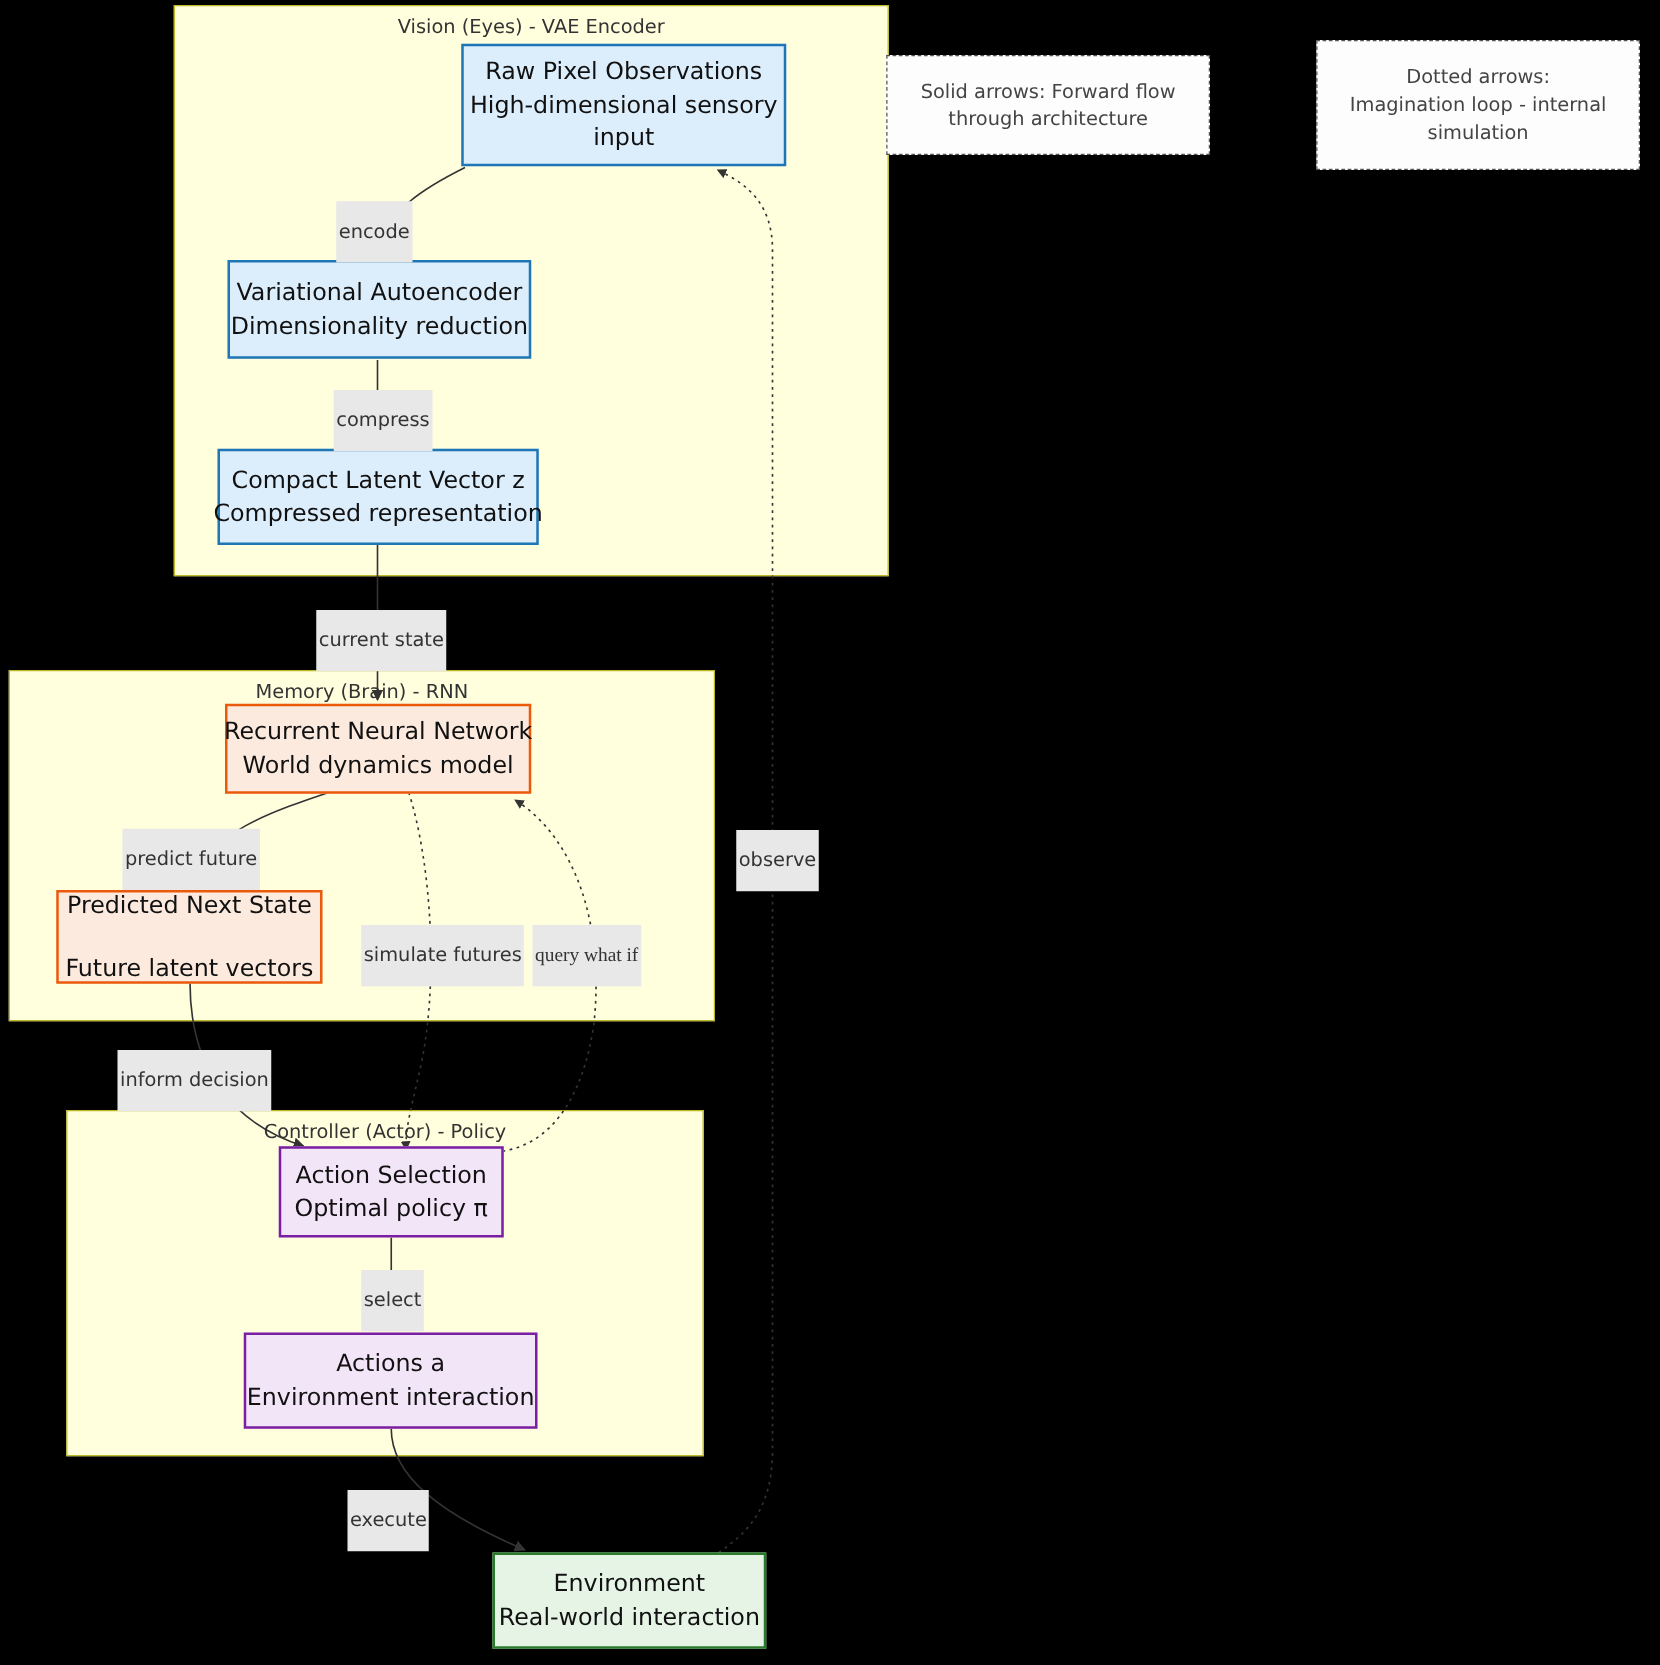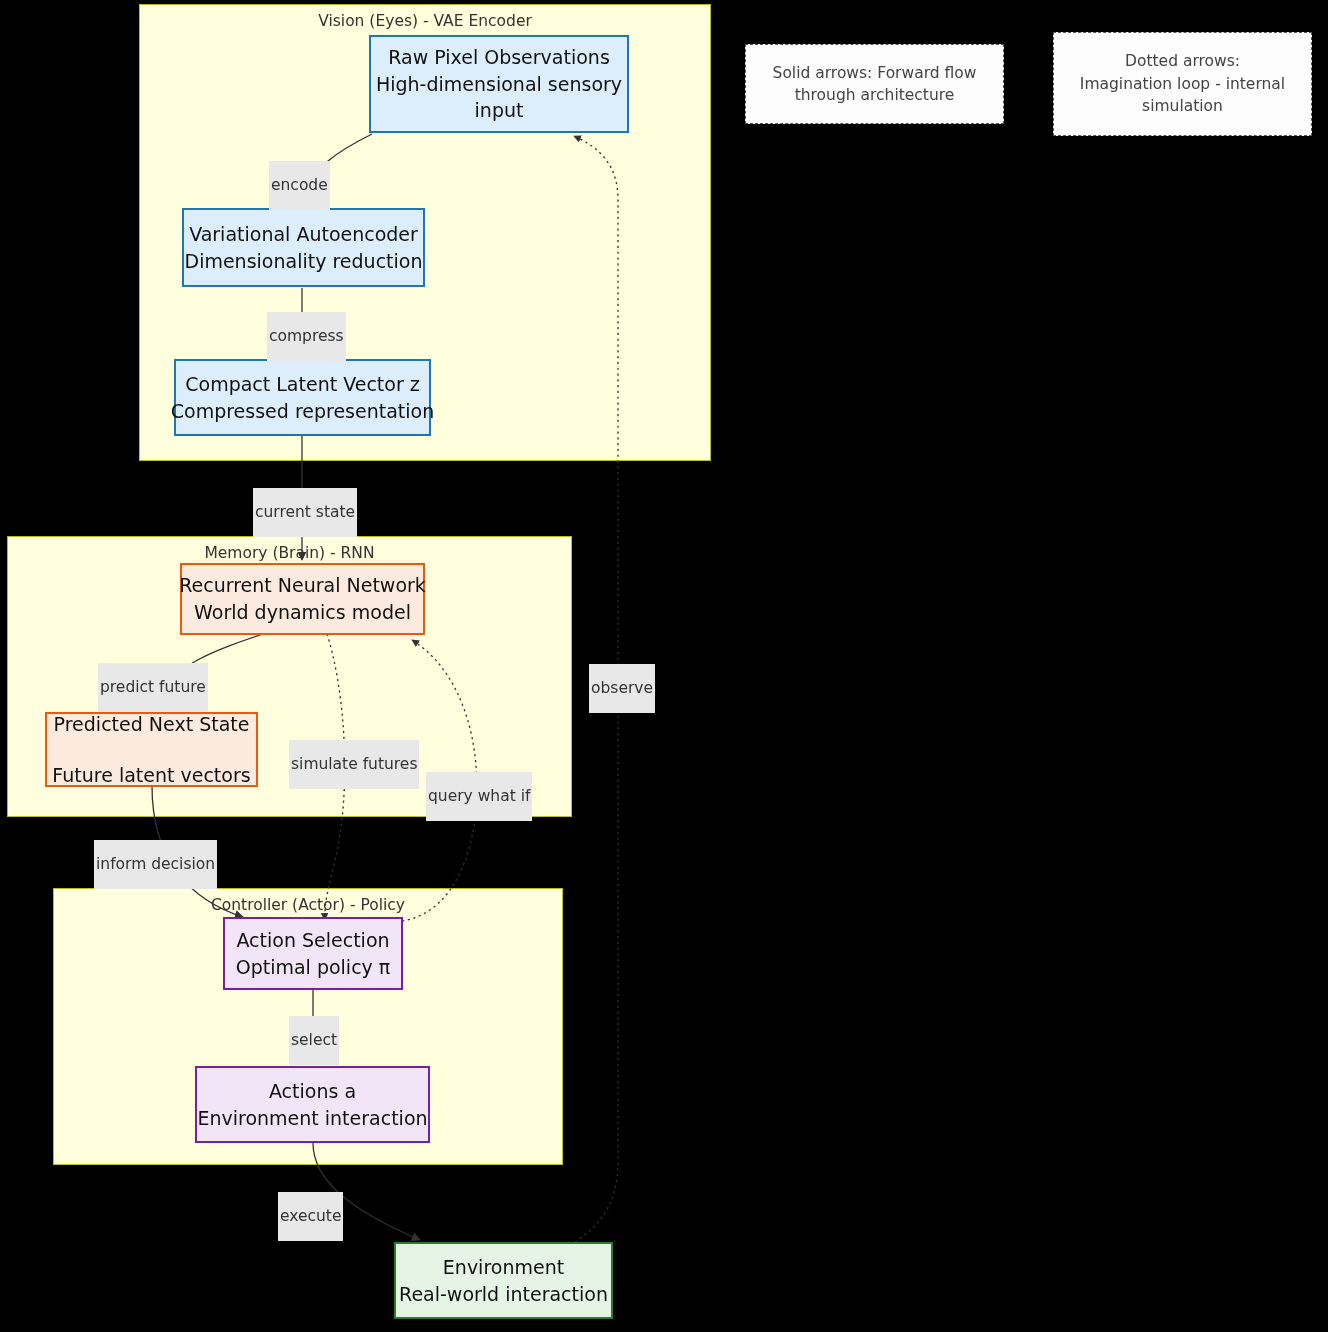--- a/index.html
+++ b/index.html
@@ -120,23 +120,23 @@
 
   <div class="elabel" style="left:269px;top:161px;">encode</div>
   <div class="elabel" style="left:267px;top:312px;">compress</div>
   <div class="elabel" style="left:253px;top:488px;">current state</div>
   <div class="elabel" style="left:98px;top:663px;">predict future</div>
   <div class="elabel" style="left:94px;top:840px;">inform decision</div>
   <div class="elabel" style="left:289px;top:1016px;">select</div>
   <div class="elabel" style="left:278px;top:1192px;">execute</div>
   <div class="elabel" style="left:589px;top:664px;">observe</div>
   <div class="elabel" style="left:289px;top:740px;">simulate futures</div>
-  <div class="elabel" style="left:426px;top:772px;">query what if</div>
+  <div class="elabel" style="left:426px;top:740px;font-family:Liberation Serif, serif;">query what if</div>
 
-  <div class="legend" style="left:745px;top:44px;width:259px;height:80px;">
+  <div class="legend" style="left:709px;top:44px;width:259px;height:80px;">
     <span class="ln">Solid arrows: Forward flow</span>
     <span class="ln">through architecture</span>
   </div>
 
   <div class="legend" style="left:1053px;top:32px;width:259px;height:104px;">
     <span class="ln">Dotted arrows:</span>
     <span class="ln">Imagination loop - internal</span>
     <span class="ln">simulation</span>
   </div>
 

